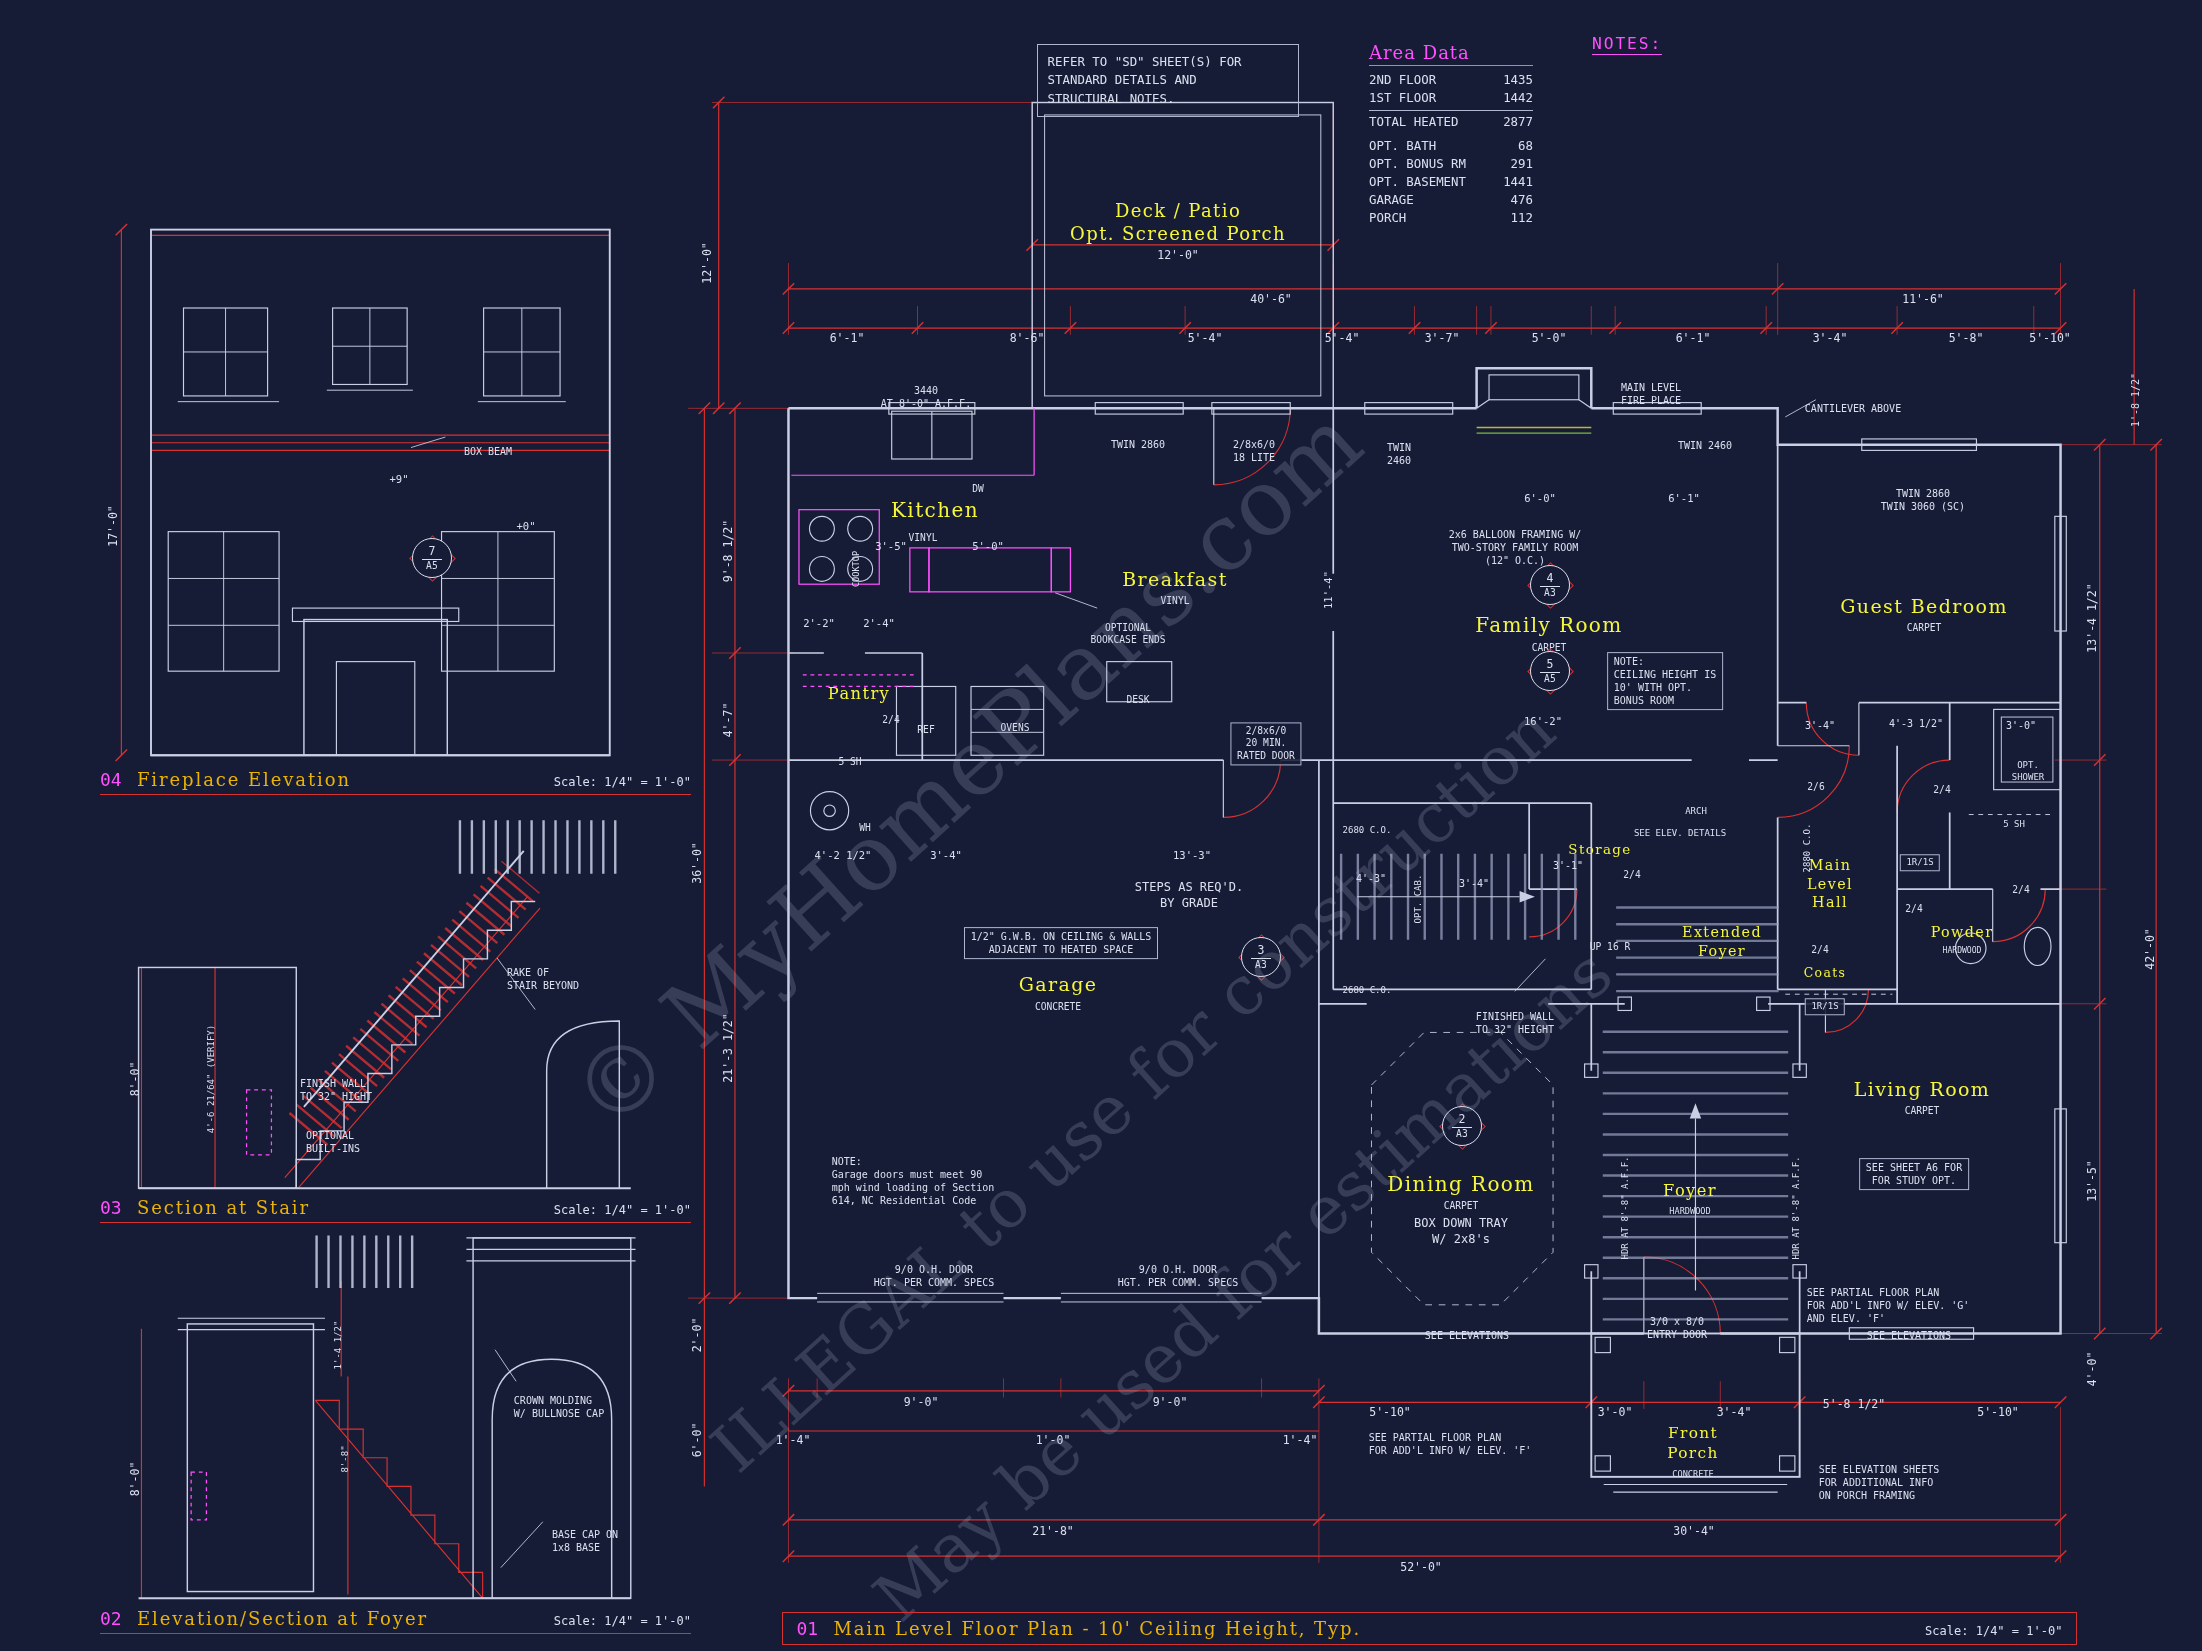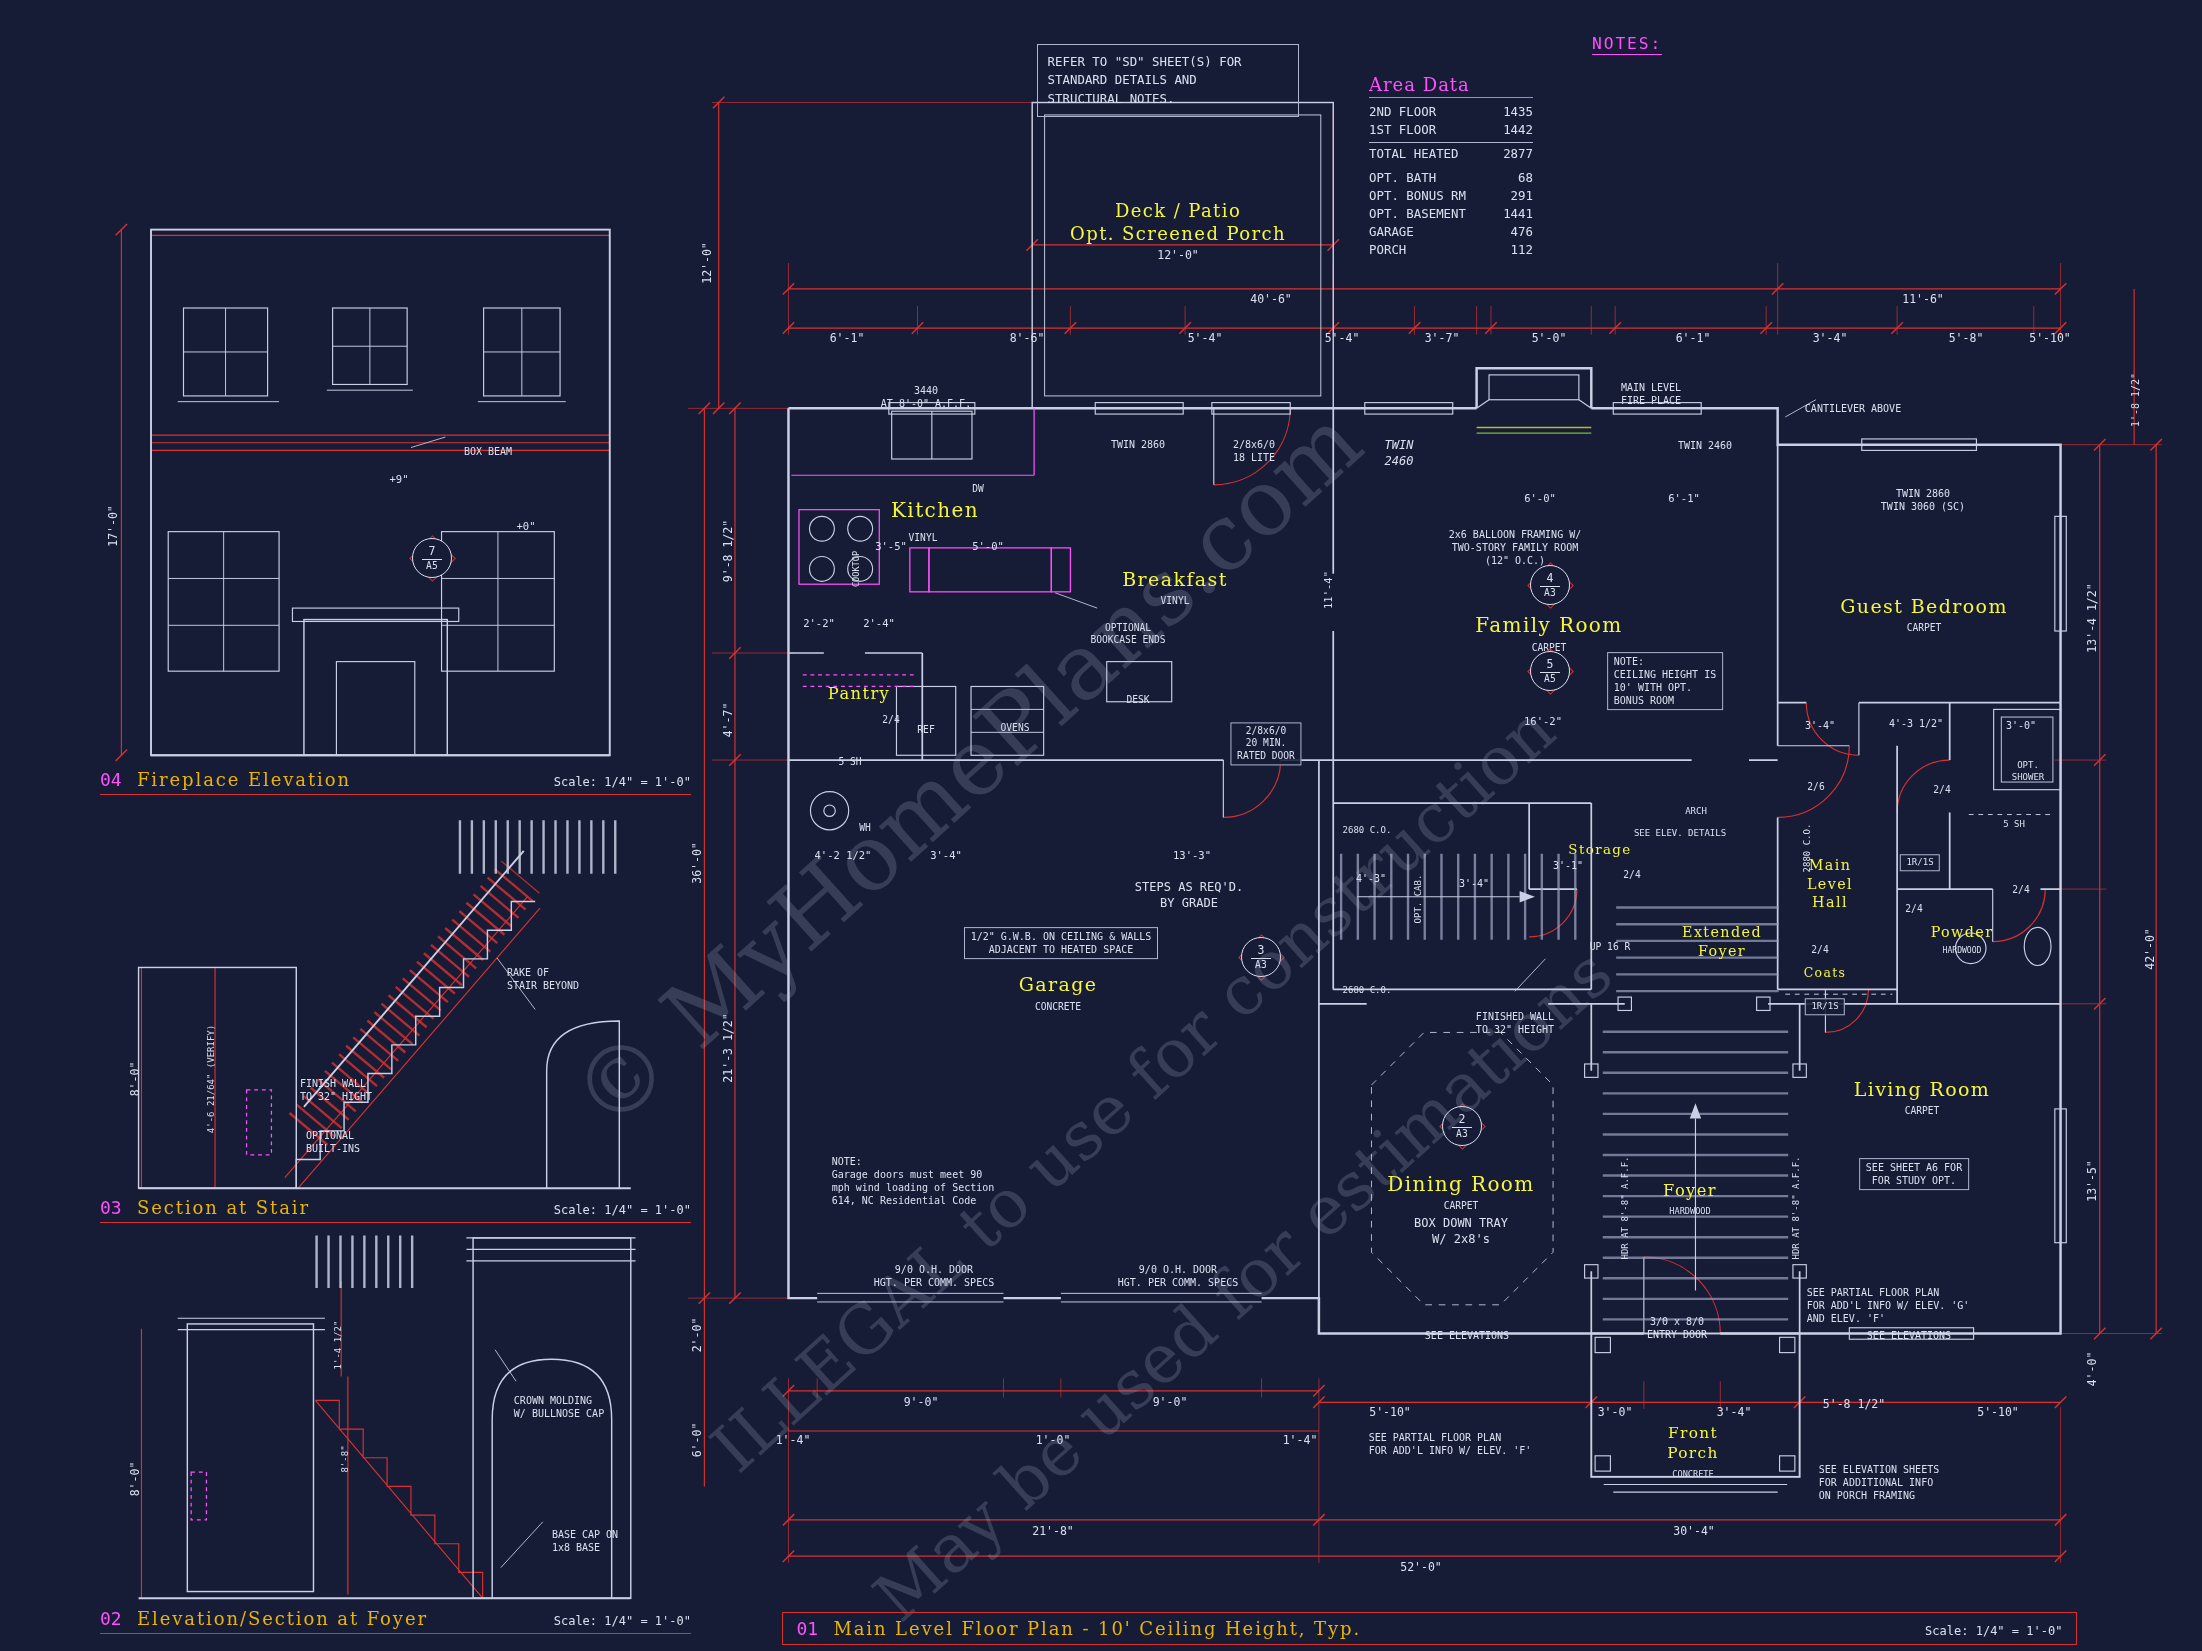--- a/index.html
+++ b/index.html
@@ -24,21 +24,21 @@
       transform:translate(-50%,-50%) rotate(-42deg);z-index:4;pointer-events:none;}
   .titlebar{position:absolute;display:flex;align-items:baseline;gap:15.3px;border-bottom:1.9px solid #d93131;
             padding-bottom:3.8px;z-index:3;}
   .titlebar .num{color:#ff4fff;font-size:18px;}
   .titlebar .tl{color:#eab308;font-size:18px;letter-spacing:1.9px;font-family:"DejaVu Serif",serif;}
   .titlebar .sc{color:#dbe0f0;font-size:12px;margin-left:auto;}
   #t04{left:100px;top:769px;width:591px;}
   #t03{left:100px;top:1197px;width:591px;}
   #t02{left:100px;top:1608px;width:591px;}
   #t01{left:782px;top:1612px;width:1266px;border:1.9px solid #d93131;padding:4.8px 13.4px;}
-  #area{position:absolute;left:1369px;top:42px;width:164px;z-index:3;margin-top:32px;}
+  #area{position:absolute;left:1369px;top:42px;width:164px;z-index:3;}
   #area .at{color:#ff4fff;font-size:18px;border-bottom:1.4px solid #ff4fff;padding-bottom:1.9px;
             margin-bottom:4.8px;font-family:"DejaVu Serif",serif;letter-spacing:1px;}
   .arow{display:flex;justify-content:space-between;color:#dbe0f0;font-size:12.4px;line-height:1.45;}
   .arow.sep{border-bottom:1px solid #aeb6d0;padding-bottom:2.9px;margin-bottom:2.9px;}
   .arow.gap{margin-bottom:5.7px;}
   #notes{position:absolute;left:1592px;top:34px;width:306px;z-index:3;}
   #notes .nt{color:#ff4fff;font-size:16.3px;border-bottom:1.4px solid #ff4fff;display:inline-block;
              padding-bottom:1px;margin-bottom:6.7px;letter-spacing:1.9px;}
   .nitem{color:#43e6e6;font-size:11px;margin-bottom:7.6px;line-height:1.4;max-width:287px;}
   #refer{position:absolute;left:1037px;top:44px;width:241px;border:1px solid #aeb6d0;padding:7.6px 9.6px;
@@ -339,21 +339,21 @@
       <div class="lbl y" style="left: 1722px; top: 926px; font-size: 14.3px; transform: translate(-50%, -50%);">Extended
 Foyer</div>
       <div class="lbl y" style="left: 1962px; top: 916px; font-size: 14.3px; transform: translate(-50%, -50%);">Powder</div>
       <div class="lbl w" style="left: 1962px; top: 934px; font-size: 8.1px; transform: translate(-50%, -50%);">HARDWOOD</div>
       <div class="lbl y" style="left: 1825px; top: 957px; font-size: 12.4px; transform: translate(-50%, -50%);">Coats</div>
       <div class="lbl w" style="left: 926px; top: 381px; font-size: 10px; transform: translate(-50%, -50%);">3440
 AT 8'-0" A.F.F.</div>
       <div class="lbl w" style="left: 1138px; top: 428px; font-size: 10px; transform: translate(-50%, -50%);">TWIN 2860</div>
       <div class="lbl w" style="left: 1254px; top: 435px; font-size: 10px; transform: translate(-50%, -50%);">2/8x6/0
 18 LITE</div>
-      <div class="lbl w" style="left: 1399px; top: 438px; font-size: 12px; transform: translate(-50%, -50%); font-style: italic;">TWIN
+      <div class="lbl w" style="left: 1399px; top: 438px; font-size: 10px; transform: translate(-50%, -50%);">TWIN
 2460</div>
       <div class="lbl w" style="left: 1651px; top: 378px; font-size: 10px; transform: translate(-50%, -50%);">MAIN LEVEL
 FIRE PLACE</div>
       <div class="lbl w" style="left: 1705px; top: 429px; font-size: 10px; transform: translate(-50%, -50%);">TWIN 2460</div>
       <div class="lbl w" style="left: 1853px; top: 392px; font-size: 10px; transform: translate(-50%, -50%);">CANTILEVER ABOVE</div>
       <div class="lbl w" style="left: 1923px; top: 484px; font-size: 10px; transform: translate(-50%, -50%);">TWIN 2860
 TWIN 3060 (SC)</div>
       <div class="lbl w" style="left: 1515px; top: 531px; font-size: 10px; transform: translate(-50%, -50%);">2x6 BALLOON FRAMING W/
 TWO-STORY FAMILY ROOM
 (12" O.C.)</div>

